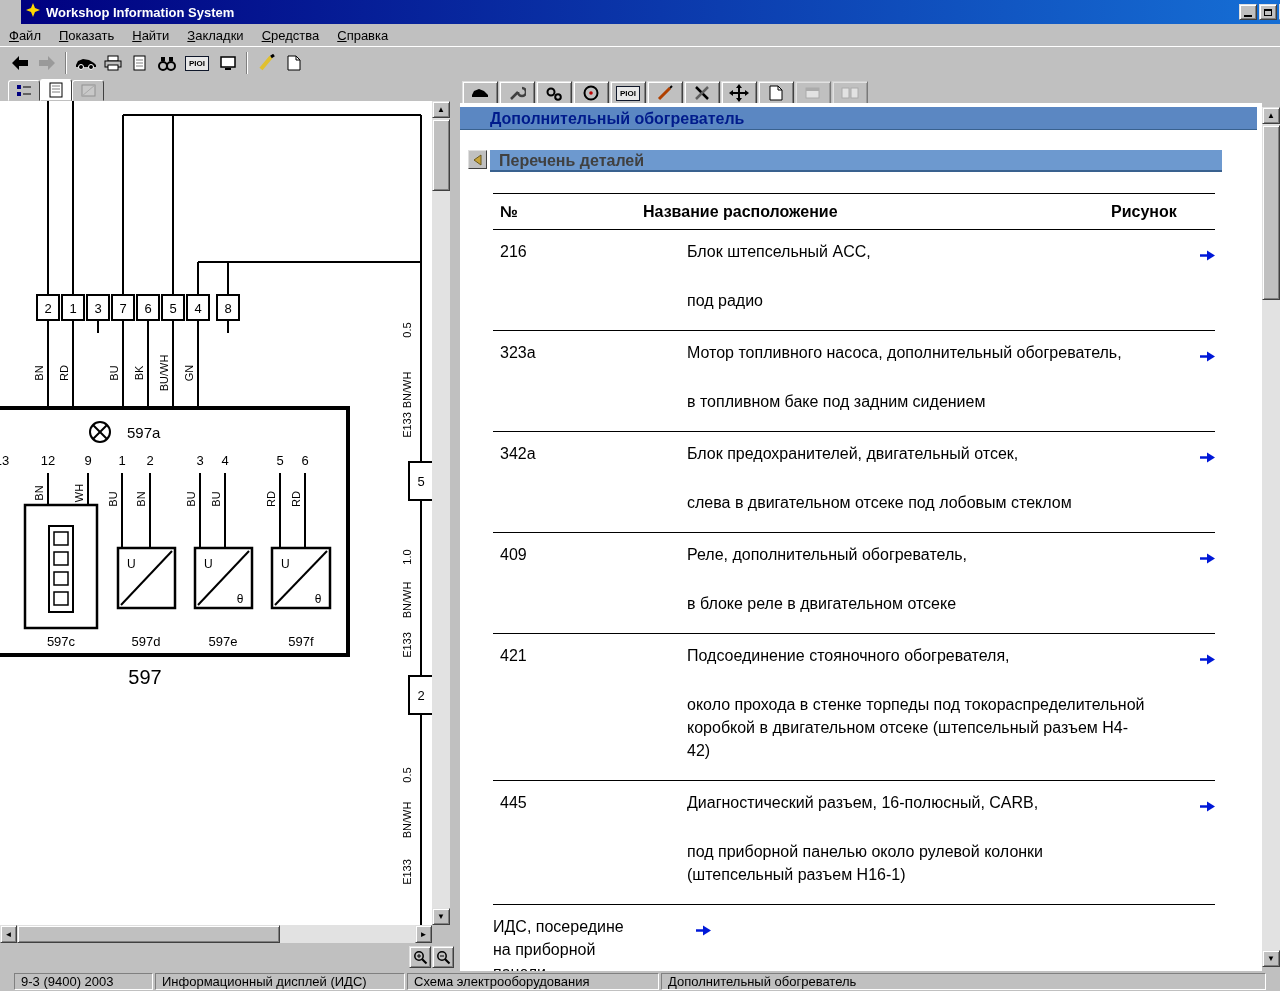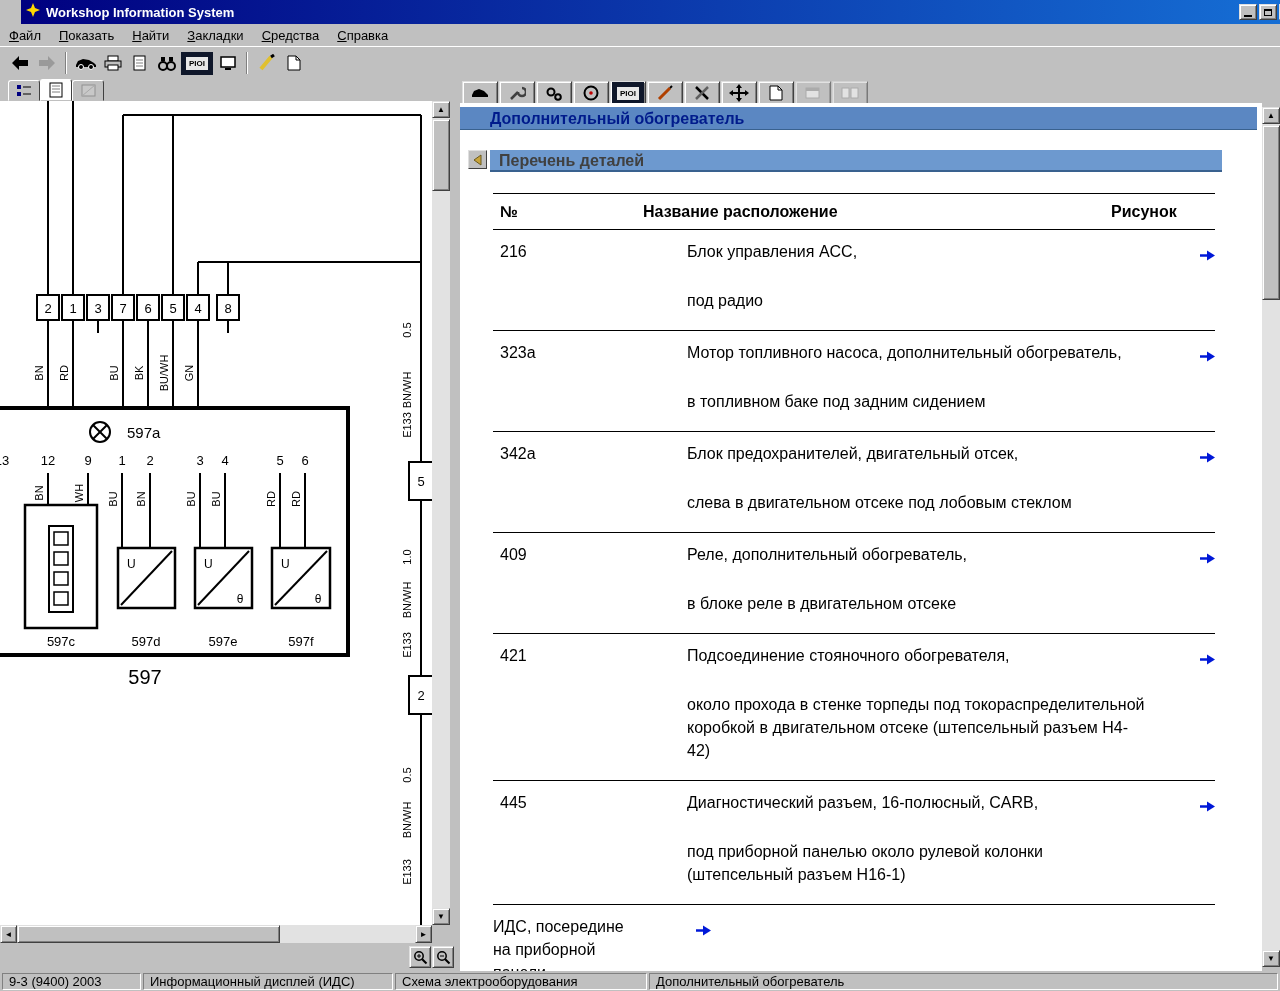--- a/index.html
+++ b/index.html
@@ -16,21 +16,21 @@
   .glyph-min{width:8px;height:2px;background:#000;margin-top:8px;}
   .glyph-rest{width:8px;height:7px;border:1px solid #000;border-top:2px solid #000;}
   .menubar{position:absolute;left:0;top:24px;width:1280px;height:22px;background:#c0c0c0;
     display:flex;align-items:flex-end;font-size:13px;}
   .menu-item{display:inline-block;padding:3px 9px;}
   .menu-item::first-letter{text-decoration:underline;}
   .toolbar{position:absolute;left:0;top:46px;width:1280px;height:33px;background:#c0c0c0;
     border-top:1px solid #fff;display:flex;align-items:center;padding-left:6px;}
   .tbtn{width:27px;height:26px;display:flex;align-items:center;justify-content:center;background:#c0c0c0;border:1px solid #c0c0c0;padding:0;}
   .tsep{width:2px;height:22px;border-left:1px solid #808080;border-right:1px solid #fff;margin:0 5px;}
-  .pioi{font-size:8px;font-weight:bold;border:5px solid #0f172a;padding:2px 3px;background:#e8e8e8;}
+  .pioi{font-size:8px;font-weight:bold;border:1px solid #0f172a;padding:2px 3px;background:#e8e8e8;}
   
   .tabstrip{position:absolute;left:0;top:79px;width:456px;height:22px;display:flex;padding-left:8px;align-items:flex-end;}
   .tab{width:32px;height:21px;background:#c0c0c0;border:1px solid;border-color:#fff #404040 #c0c0c0 #fff;
     border-radius:3px 3px 0 0;display:flex;align-items:center;justify-content:center;}
   .tab.sel{background:#fff;height:22px;}
   .diagram{position:absolute;left:0;top:101px;width:432px;height:824px;background:#fff;}
   .vscroll{position:absolute;width:18px;background:#e2e2e2;}
   .hscroll{position:absolute;height:18px;background:#e2e2e2;}
   .sbtn{position:absolute;width:18px;height:17px;background:#c0c0c0;border:1px solid;border-color:#dfdfdf #404040 #404040 #dfdfdf;
     box-shadow:inset 1px 1px 0 #fff,inset -1px -1px 0 #808080;font-size:8px;display:flex;align-items:center;justify-content:center;padding:0;}
@@ -54,21 +54,21 @@
   .ptable{position:absolute;left:33px;top:90px;width:722px;font-size:16px;line-height:23px;}
   .theader{display:grid;grid-template-columns:150px 460px 1fr;font-weight:bold;
     border-top:1px solid #000;border-bottom:1px solid #000;padding:6px 0;}
   .trow{display:grid;grid-template-columns:150px 460px 1fr;border-bottom:1px solid #000;padding:10px 0 18px;gap:44px;}
   .tnum{padding-left:7px;}
   .tname{margin-bottom:26px;}
   .tfig{padding-left:8px;padding-top:4px;}
   .rvscroll{position:absolute;left:1262px;top:107px;width:18px;height:860px;background:#e2e2e2;}
   
   .statusbar{position:absolute;left:0;top:971px;width:1280px;height:20px;background:#c0c0c0;
-    display:flex;gap:2px;padding:2px 2px 1px;font-size:13px;}
+    display:flex;gap:2px;padding:2px 14px 1px;font-size:13px;}
   .spanel{border:1px solid;border-color:#808080 #fff #fff #808080;height:17px;line-height:15px;padding:0 6px;
     white-space:nowrap;overflow:hidden;}
   svg text{font-family:"Liberation Sans",sans-serif;}
   .dis{opacity:.55;}
 </style>
 </head>
 <body>
 
 <div class="root">
 
@@ -453,21 +453,21 @@
     <div class="ptable">
       <div class="theader">
         <div class="tnum">№</div>
         <div>Название расположение</div>
         <div style="padding-left:8px">Рисунок</div>
       </div>
 
       <div class="trow">
         <div class="tnum">216</div>
         <div>
-            <div class="tname">Блок управления ACC,</div>
+            <div class="tname">Блок штепсельный ACC,</div>
              <div>под радио</div>
           </div>
         <div class="tfig"><span><svg width="17" height="11">
                 <line x1="1" y1="5.5" x2="9" y2="5.5" stroke="#0018d8" stroke-width="2.5"></line>
                 <polygon points="8,0.5 16,5.5 8,10.5" fill="#0018d8"></polygon>
               </svg></span></div>
       </div>
 
       <div class="trow">
         <div class="tnum">323a</div>

